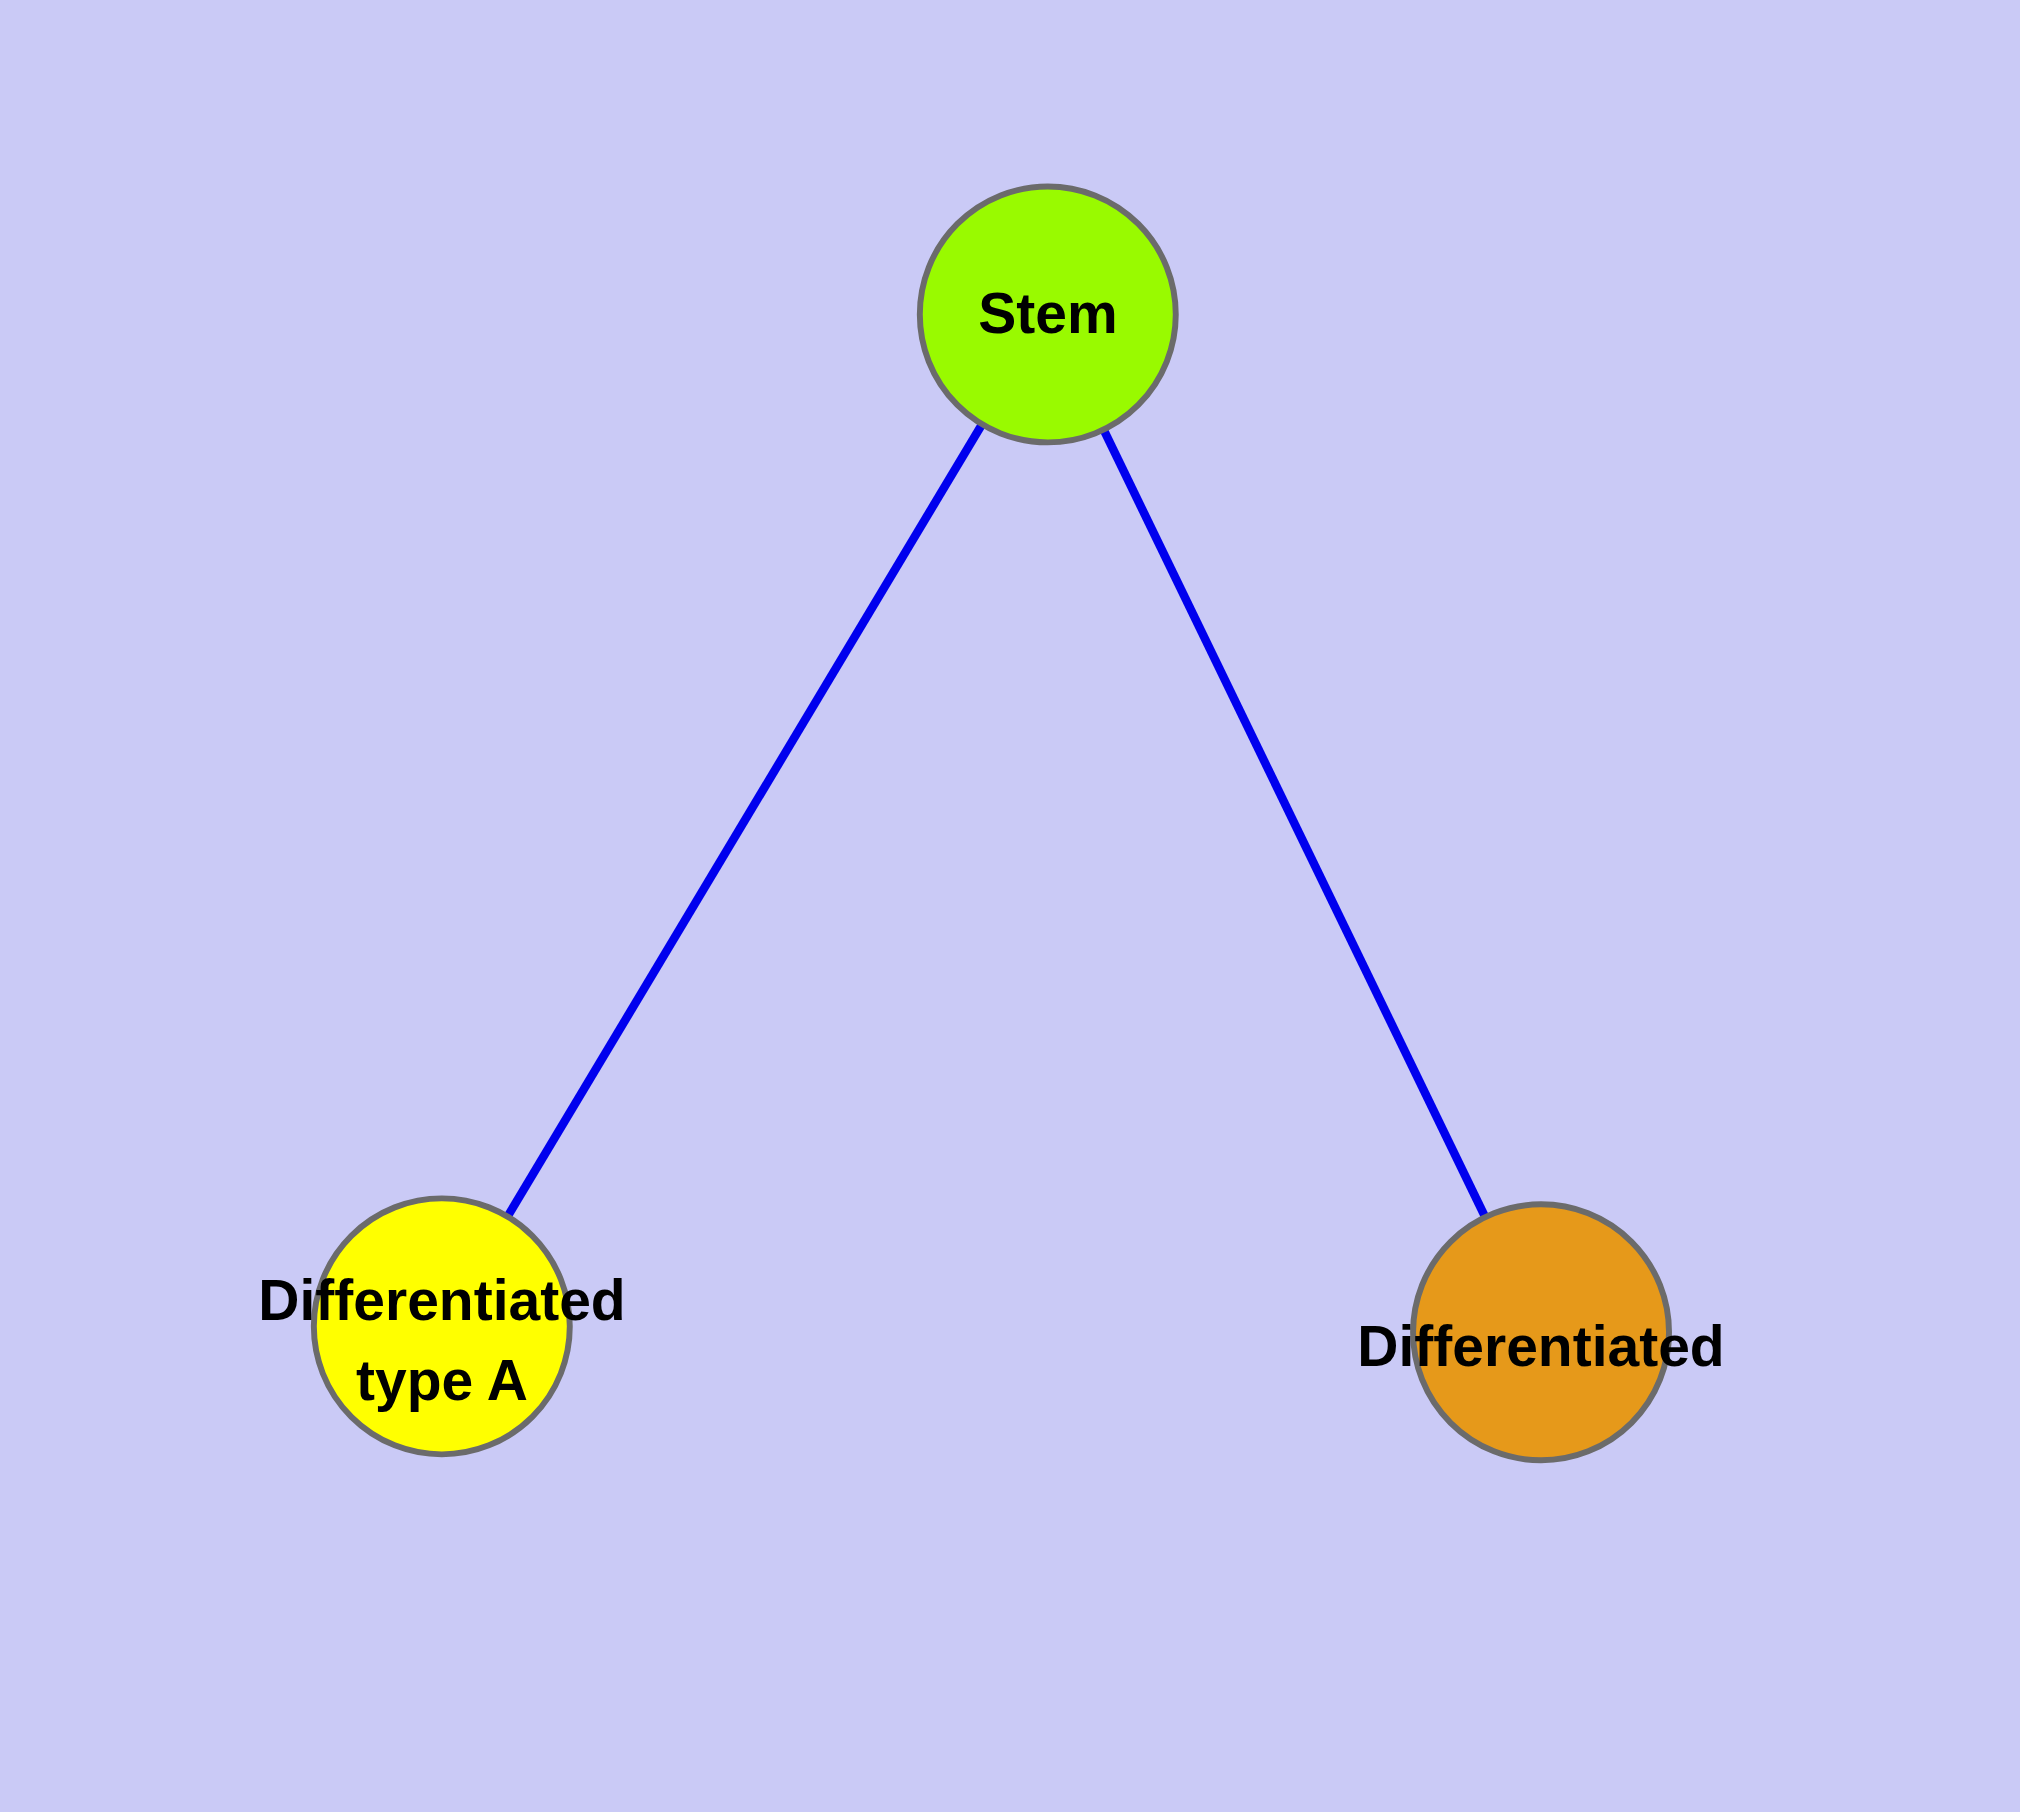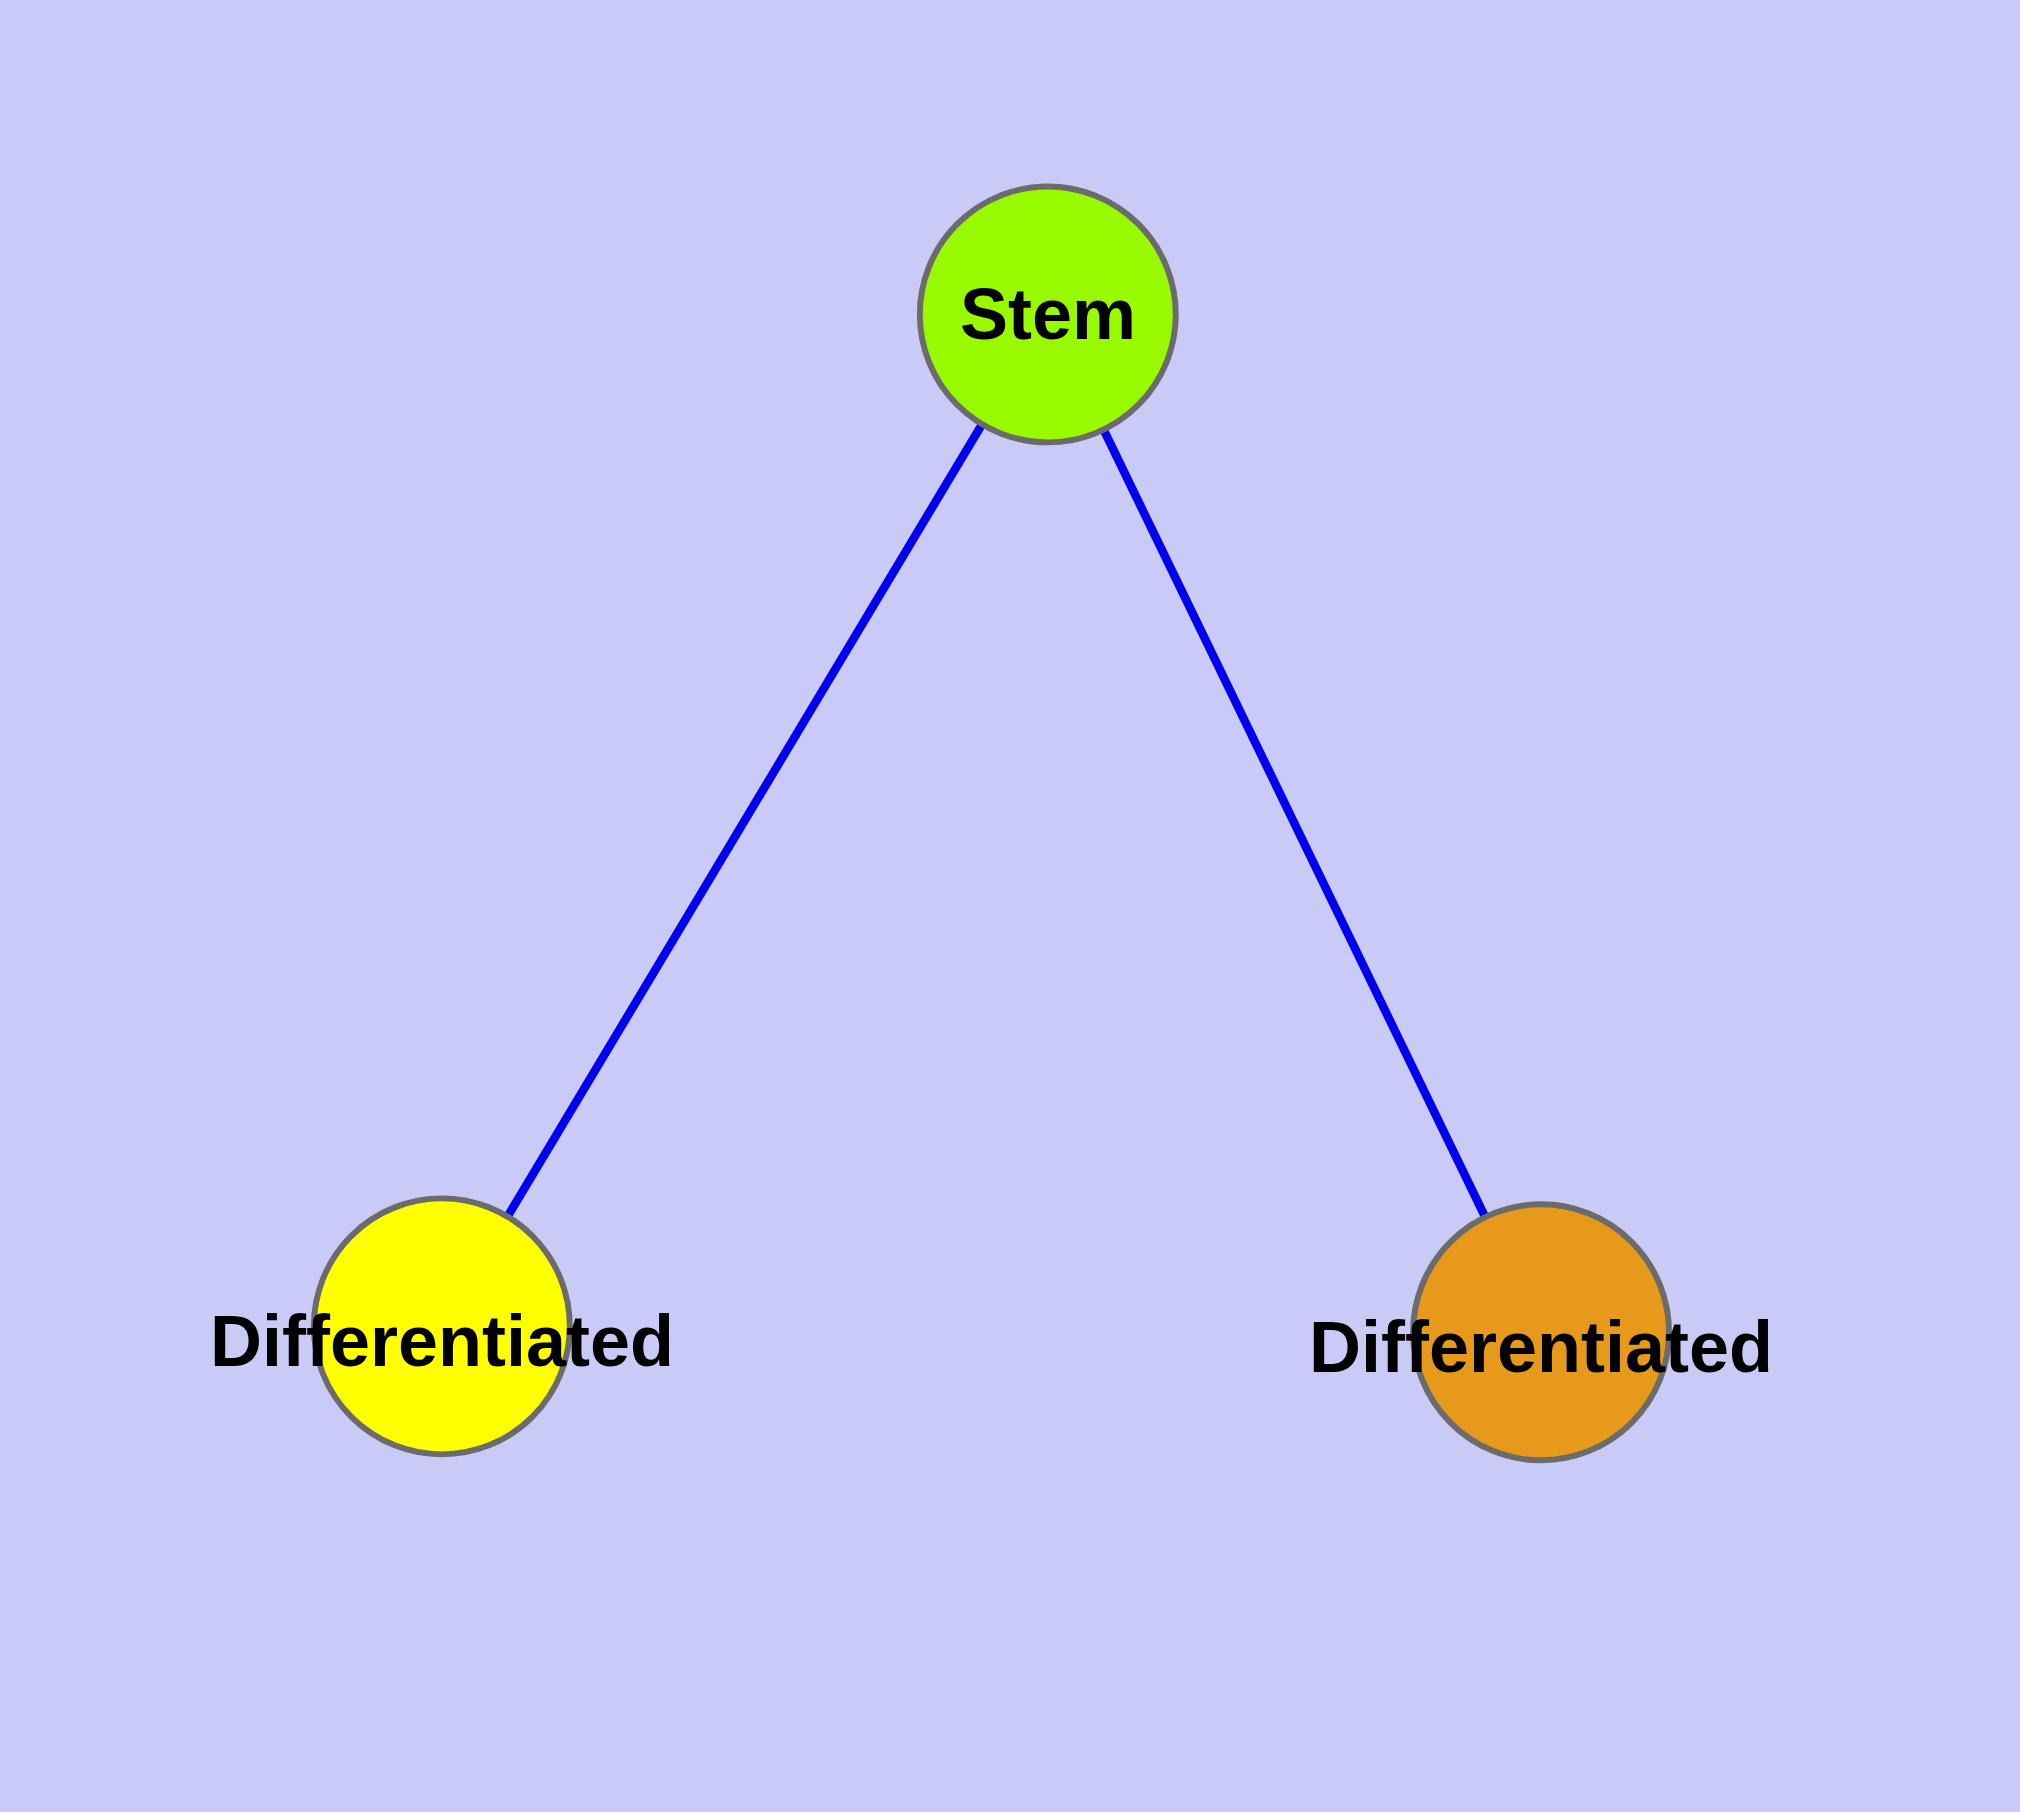--- a/index.html
+++ b/index.html
@@ -32,21 +32,21 @@
     display: block;
   }
   .edge {
     fill: none;
   }
   .node-label {
     position: absolute;
     transform: translate(-50%, -50%);
     color: var(--label-color);
     font-weight: bold;
-    font-size: 72px;
+    font-size: 57px;
     line-height: 1.4;
     text-align: center;
     white-space: nowrap;
     letter-spacing: 0;
   }
 </style>
 </head>
 <body>
 
 <div class="stage">
@@ -56,19 +56,20 @@
 
     <circle cx="1236" cy="371" r="151" stroke-width="7" fill="#99FA00" stroke="#6B6B6B"></circle>
     <circle cx="521" cy="1565" r="151" stroke-width="7" fill="#FFFF00" stroke="#6B6B6B"></circle>
     <circle cx="1818" cy="1572" r="151" stroke-width="7" fill="#E6991A" stroke="#6B6B6B"></circle>
   </svg>
 
   <div class="node-label" style="left:1048px; top:314px;">Stem</div>
 
   <div class="node-label" style="left:442px; top:1341px;">
     <div>Differentiated</div>
+    <div>type A</div>
   </div>
 
   <div class="node-label" style="left:1541px; top:1347px;">
     <div>Differentiated</div>
   </div>
 </div>
 
 
 </body></html>

